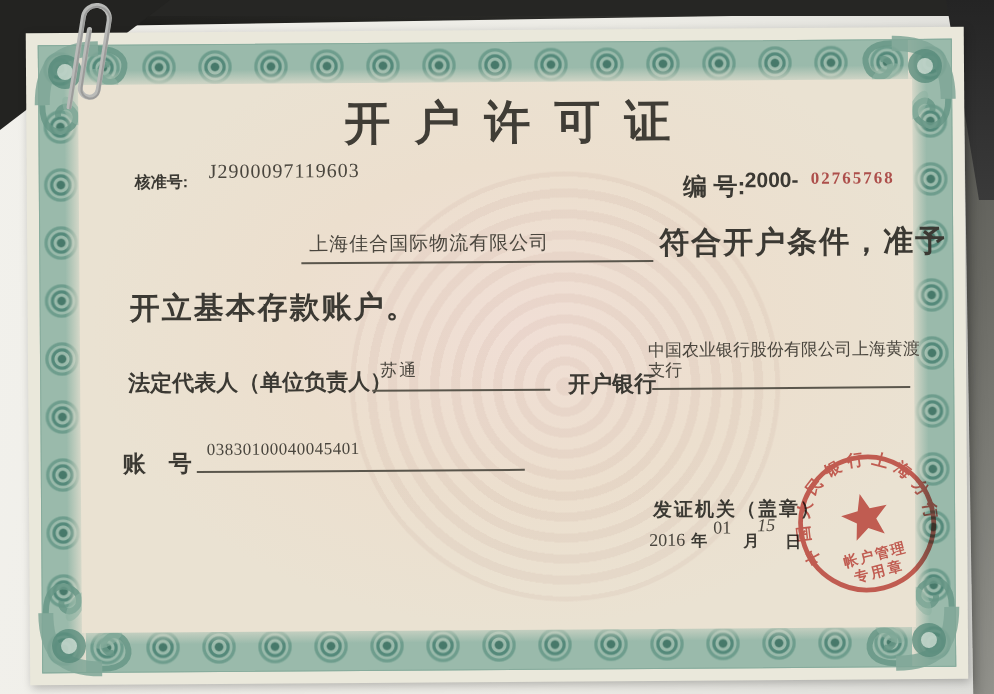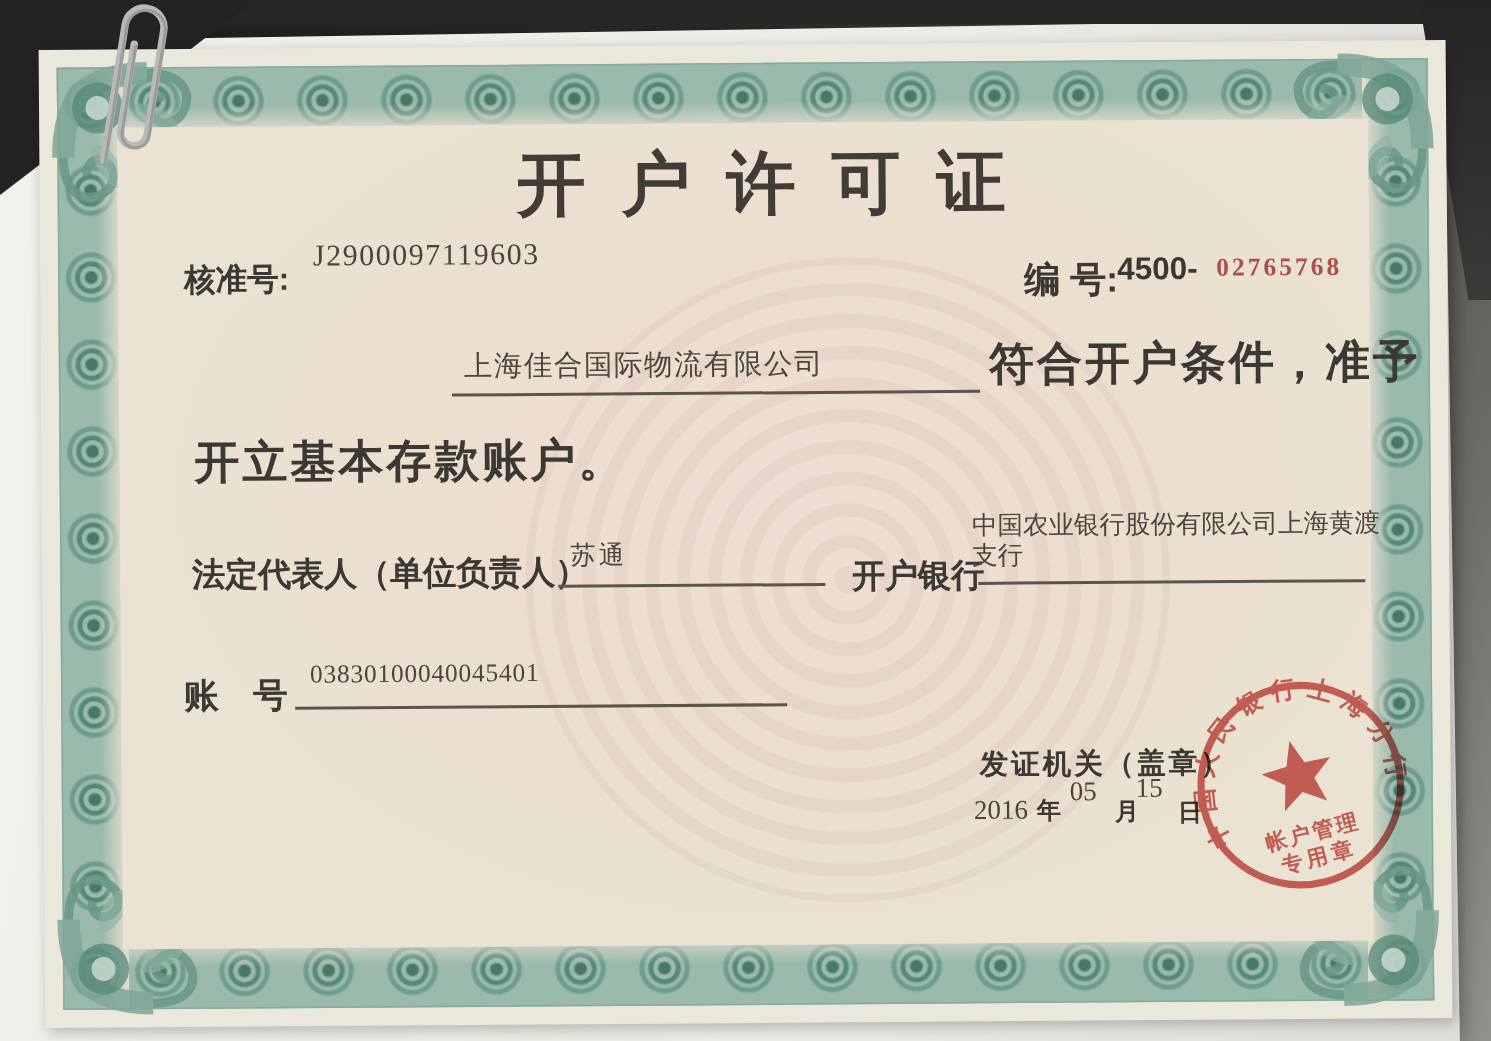--- a/index.html
+++ b/index.html
@@ -121,25 +121,25 @@
   <svg class="corner bl" viewBox="0 0 118 118">
       <use href="#flourish"></use>
     </svg>
 
   <div class="cert-inner">
     <div class="watermark"></div>
   </div>
 
   <div class="t cert-title">开户许可证</div>
 
-  <div class="t hei" style="left:96px;top:140px;font-size:21px;">核准号:</div>
+  <div class="t hei" style="left:108px;top:140px;font-size:16px;">核准号:</div>
   <div class="t song" style="left:182px;top:128px;font-size:20px;letter-spacing:1px;">J2900097119603</div>
 
   <div class="t hei" style="left:656px;top:142px;font-size:24px;">编 号:</div>
-  <div class="t hei" style="left:718px;top:140px;font-size:21px;">4500-</div>
+  <div class="t hei" style="left:718px;top:140px;font-size:21px;">2000-</div>
   <div class="t song red" style="left:784px;top:141px;font-size:17px;letter-spacing:2px;font-weight:bold;text-align:center;">02765768</div>
 
   <div class="t song" style="left:282px;top:200px;font-size:19px;letter-spacing:1px;">上海佳合国际物流有限公司</div>
   <div class="u" style="left:274px;top:230px;width:352px;"></div>
   <div class="t hei" style="left:632px;top:194px;font-size:30px;letter-spacing:2px;">符合开户条件，准予</div>
 
   <div class="t hei" style="left:102px;top:256px;font-size:30px;letter-spacing:2px;">开立基本存款账户。</div>
 
   <div class="t hei" style="left:100px;top:336px;font-size:22px;">法定代表人（单位负责人）</div>
   <div class="t song" style="left:352px;top:328px;font-size:17px;letter-spacing:2px;font-family:Liberation Mono, monospace;">苏通</div>
@@ -149,23 +149,23 @@
   <div class="t song" style="left:620px;top:312px;font-size:17px;width:276px;white-space:normal;line-height:20px;">中国农业银行股份有限公司上海黄渡支行</div>
   <div class="u" style="left:624px;top:358px;width:258px;"></div>
 
   <div class="t hei" style="left:94px;top:416px;font-size:23px;">账　号</div>
   <div class="t song" style="left:178px;top:408px;font-size:17px;letter-spacing:.5px;">03830100040045401</div>
   <div class="u" style="left:168px;top:438px;width:328px;"></div>
 
   <div class="t hei" style="left:624px;top:468px;font-size:19px;letter-spacing:2px;">发证机关（盖章）</div>
   <div class="t song" style="left:620px;top:488px;font-size:18px;margin-top:13px;">2016</div>
   <div class="t hei" style="left:662px;top:502px;font-size:16px;">年</div>
-  <div class="t song" style="left:684px;top:489px;font-size:18px;">05</div>
+  <div class="t song" style="left:684px;top:489px;font-size:18px;">01</div>
   <div class="t hei" style="left:714px;top:503px;font-size:16px;">月</div>
-  <div class="t song" style="left:728px;top:487px;font-size:18px;">15</div>
+  <div class="t song" style="left:728px;top:487px;font-size:18px;font-style:italic;">15</div>
   <div class="t hei" style="left:756px;top:504px;font-size:16px;">日</div>
 
   <svg class="stamp" viewBox="0 0 160 160">
     <circle cx="80" cy="80" r="70" fill="none" stroke="#c8463f" stroke-width="5"></circle>
     <path id="arc" d="M 26.3,111 A 62,62 0 1 1 133.7,111" fill="none"></path>
     <text font-size="17" fill="#c8463f" letter-spacing="7" font-weight="bold" font-family="Liberation Sans, sans-serif">
       <textPath href="#arc" startOffset="2%">中国人民银行上海分行</textPath>
     </text>
     <polygon points="80,48 86.5,65.1 104.7,66 90.5,77.4 95.3,95 80,85 64.7,95 69.5,77.4 55.3,66 73.5,65.1" fill="#c8463f"></polygon>
     <text x="80" y="119" text-anchor="middle" font-size="15" fill="#c8463f" font-weight="bold" letter-spacing="2" font-family="Liberation Sans, sans-serif">帐户管理</text>

